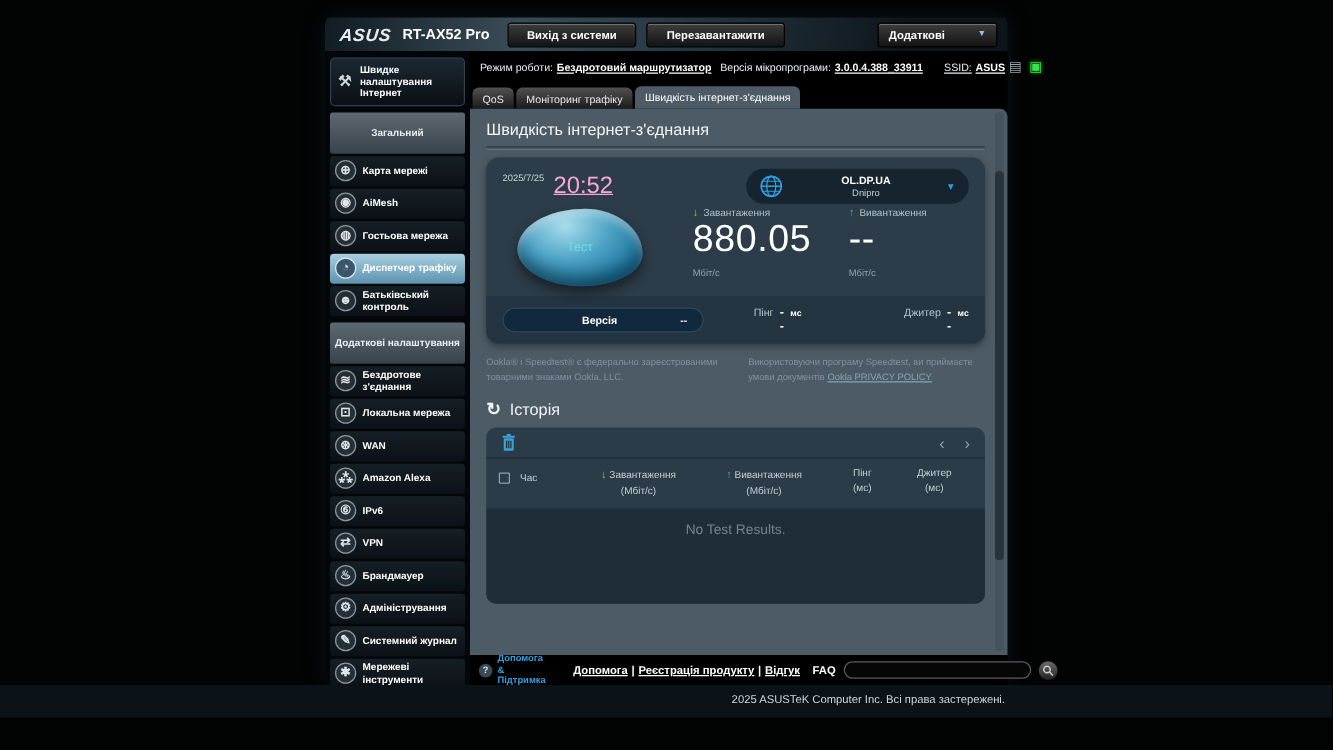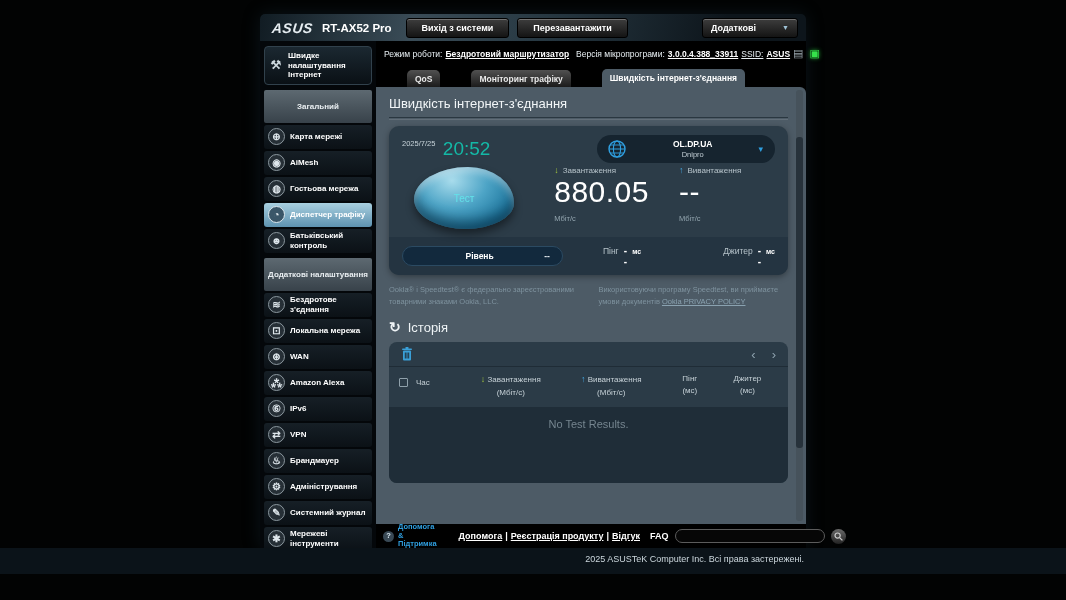--- a/index.html
+++ b/index.html
@@ -32,31 +32,31 @@
 
   
   .rightcol { flex:1; display:flex; flex-direction:column; min-width:0; }
   .statusbar { height:25px; flex:0 0 25px; background:#000; display:flex; align-items:center; padding:0 8px 0 8px; color:#e7eef2; font-size:8.5px; white-space:nowrap; gap:3px; }
   .statusbar a { color:#fff; font-weight:700; text-decoration:underline; cursor:pointer; }
   .sicons { margin-left:auto; display:flex; gap:6px; align-items:center; }
   .sicon-gray { color:#97a3aa; font-size:11px; }
   .sicon-green { color:#35e24a; font-size:11px; text-shadow:0 0 4px #2bd63f; }
 
   .tabsrow { height:21px; flex:0 0 21px; background:#000; display:flex; align-items:flex-end; gap:2px; padding-left:2px; }
-  .tab { background:linear-gradient(180deg,#515151,#1b1b1b); color:#e8e8e8; font-size:8.5px; font-weight:700; padding:4px 8px 3px; border-radius:5px 5px 0 0; cursor:pointer;margin-left:29px; }
+  .tab { background:linear-gradient(180deg,#515151,#1b1b1b); color:#e8e8e8; font-size:8.5px; font-weight:400; padding:4px 8px 3px; border-radius:5px 5px 0 0; cursor:pointer; }
   .tab.active { background:#4d5b66; color:#fff; padding-bottom:4px; }
 
   .content { flex:1; background:#4d5b66; border-radius:0 6px 0 0; position:relative; padding:7px 18px 0 13px; min-height:0; }
   .page-title { font-size:13px; font-weight:400; color:#f2f6f8; margin:2px 0 6px; }
   .tdivider { border-top:1px solid rgba(15,25,32,.55); box-shadow:0 1px 0 rgba(255,255,255,.12); height:2px; }
 
   .speed-card { margin-top:7px; background:#2c3c48; border-radius:10px; overflow:hidden; box-shadow:0 2px 6px rgba(0,0,0,.35); }
   .sc-top { display:flex; justify-content:space-between; align-items:center; padding:9px 13px 0; }
   .date { font-size:7.5px; color:#c7d3d9; vertical-align:9px; }
-  .time { font-size:19px; font-weight:300; color:#14b8a6; margin-left:3px; }
+  .time { font-size:19px; font-weight:300; color:#f9a8d4; margin-left:3px;text-decoration:underline; }
   .server-pill { display:flex; align-items:center; gap:8px; background:#16242f; border-radius:16px; padding:4px 12px 4px 10px; min-width:178px; cursor:pointer; }
   .srv-texts { flex:1; text-align:center; line-height:1.25; }
   .srv-name { font-size:8.5px; font-weight:700; color:#fff; }
   .srv-city { font-size:7.5px; color:#c2ced5; }
   .server-pill .glyph { font-size:9px; color:#2f9fe0; }
 
   .sc-mid { display:flex; align-items:flex-start; padding:2px 13px 8px; }
   .blob { margin-left:12px; margin-top:2px; width:100px; height:62px; position:relative; cursor:pointer;
     background:radial-gradient(ellipse at 38% 22%, #a8dcec 0%, #4da4c6 40%, #2179a0 72%, #135b7e 100%);
     border-radius:54% 46% 48% 52% / 52% 58% 42% 48%;
@@ -208,21 +208,21 @@
         </div>
       </div>
 
       <div class="rightcol">
 
         <div class="statusbar">
           <span>Режим роботи:</span>
           <a>Бездротовий маршрутизатор</a>
           <span style="margin-left:4px;">Версія мікропрограми:</span>
           <a>3.0.0.4.388_33911</a>
-          <span style="margin-left:0;text-decoration:underline;">SSID:</span>
+          <span style="margin-left:14px;text-decoration:underline;">SSID:</span>
           <a>ASUS</a>
           <span class="sicons">
             <span class="sicon-gray glyph">▤</span>
             <span class="sicon-green glyph">▣</span>
           </span>
         </div>
 
         <div class="tabsrow">
           <div class="tab">QoS</div>
           <div class="tab">Моніторинг трафіку</div>
@@ -274,21 +274,21 @@
                     <span>Вивантаження</span>
                   </div>
                   <div class="val">--</div>
                   <div class="unit">Мбіт/с</div>
                 </div>
               </div>
             </div>
 
             <div class="sc-bottom">
               <div class="level-pill">
-                <span class="level-lbl">Рівень</span>
+                <span class="level-lbl">Версія</span>
                 <span class="level-val">--</span>
               </div>
               <div class="pj pj1">
                 <span class="lbl">Пінг</span>
                 <span class="val">--</span>
                 <span class="unit">мс</span>
               </div>
               <div class="pj pj2">
                 <span class="lbl">Джитер</span>
                 <span class="val">--</span>

